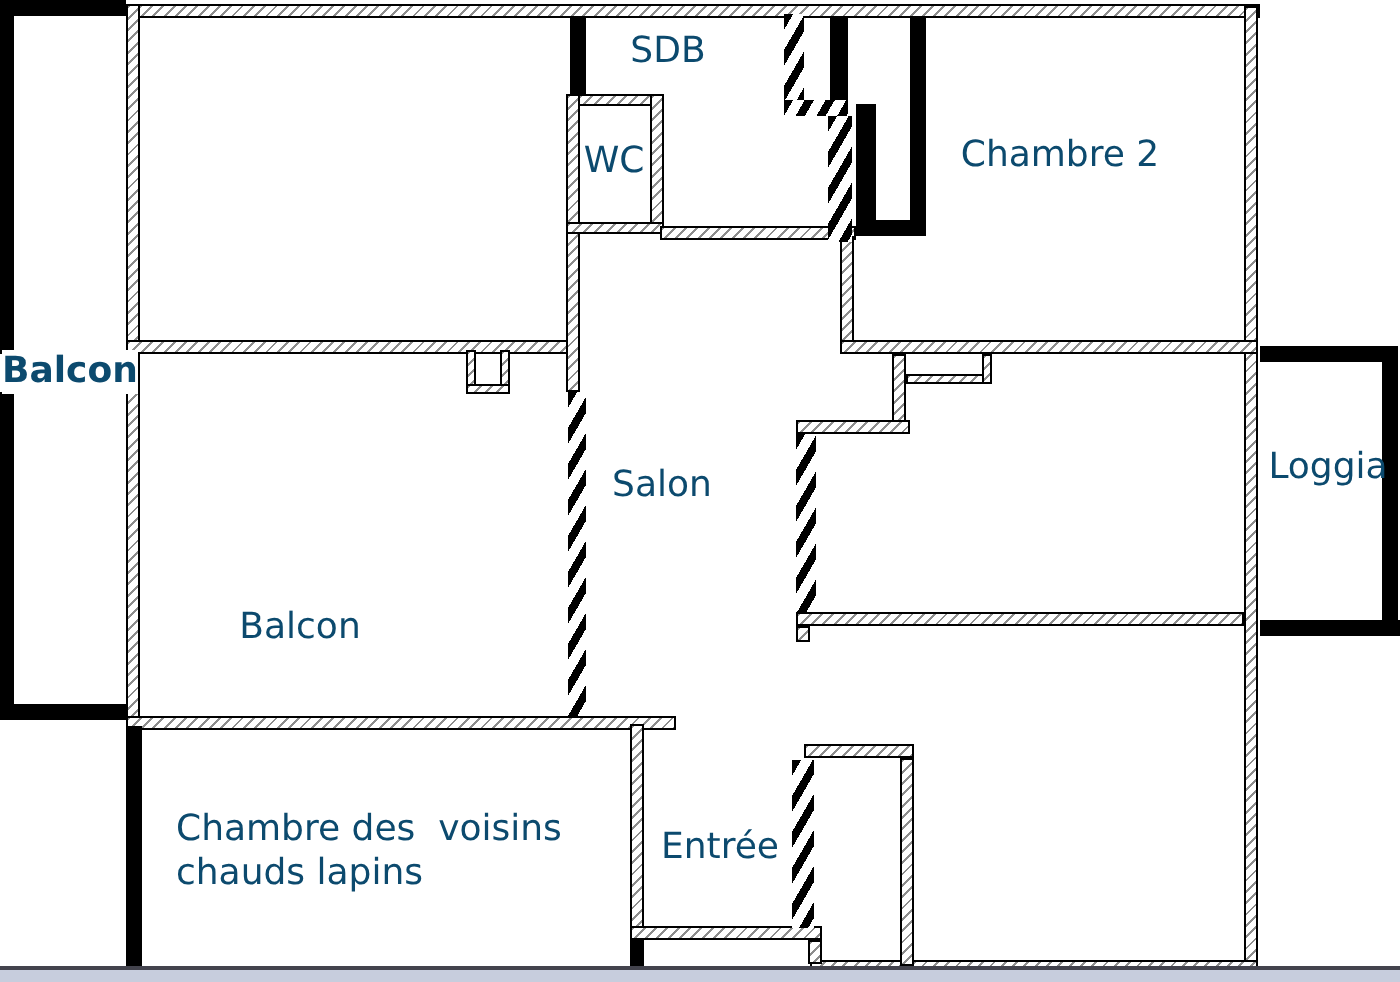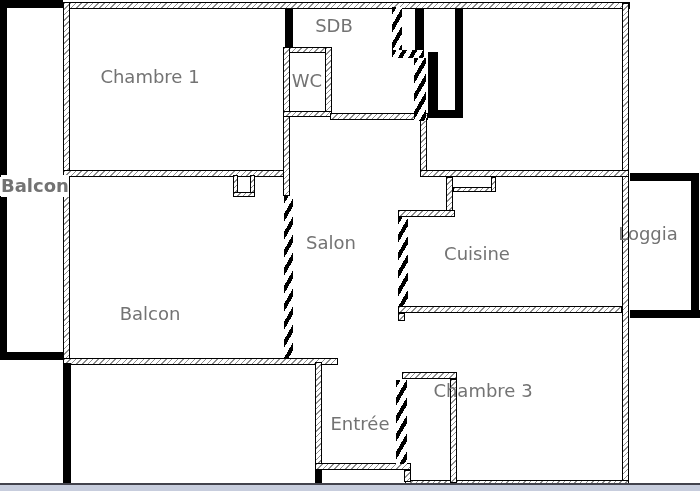--- a/index.html
+++ b/index.html
@@ -15,21 +15,21 @@
       #fff;
   }
   
   .b{position:absolute;background:#000;}
   
   .s{
     position:absolute;
     background:repeating-linear-gradient(120deg,#000 0 4px,#fff 4px 9px);
   }
   .lbl{
-    position:absolute;color:#737373;font-size:18px;line-height:22px;
+    position:absolute;color:#0c4a6e;font-size:18px;line-height:22px;
     white-space:nowrap;transform:translate(-50%,-50%);
   }
   .lbl.left{transform:translateY(-50%);font-weight:bold;}
   .lbl.multi{white-space:pre-wrap;transform:none;}
   .band{position:absolute;left:0;width:700px;background:#c7cddd;border-top:2px solid #43434d;}
 </style>
 </head>
 <body>
 
 <div class="plan">
@@ -85,25 +85,25 @@
   <div class="b" style="left:630px;top:173px;width:69px;height:8px"></div>
   <div class="b" style="left:691px;top:173px;width:8px;height:145px"></div>
   <div class="b" style="left:630px;top:310px;width:70px;height:8px"></div>
   <div class="b" style="left:315px;top:470px;width:7px;height:14px"></div>
   <div class="b" style="left:415px;top:8px;width:9px;height:42px"></div>
   <div class="b" style="left:428px;top:52px;width:10px;height:66px"></div>
   <div class="b" style="left:455px;top:8px;width:8px;height:110px"></div>
   <div class="b" style="left:428px;top:110px;width:35px;height:8px"></div>
   <div class="b" style="left:285px;top:8px;width:8px;height:39px"></div>
 
-  <div class="lbl" style="left:150px;top:77px">Chambre 1</div>
   <div class="lbl" style="left:334px;top:26px">SDB</div>
   <div class="lbl" style="left:307px;top:81px">WC</div>
+  <div class="lbl" style="left:530px;top:78px">Chambre 2</div>
   <div class="lbl left" style="left:1px;top:186px;background:#fff">Balcon</div>
   <div class="lbl" style="left:331px;top:243px">Salon</div>
-  <div class="lbl" style="left:477px;top:254px">Cuisine</div>
-  <div class="lbl" style="left:648px;top:234px">Loggia</div>
+  <div class="lbl" style="left:664px;top:234px">Loggia</div>
   <div class="lbl" style="left:150px;top:314px">Balcon</div>
+  <div class="lbl multi" style="left:88px;top:404px">Chambre des  voisins
+chauds lapins</div>
   <div class="lbl" style="left:360px;top:424px">Entrée</div>
-  <div class="lbl" style="left:483px;top:391px">Chambre 3</div>
 
   <div class="band" style="top:483px;height:8px"></div>
 </div>
 
 </body></html>

